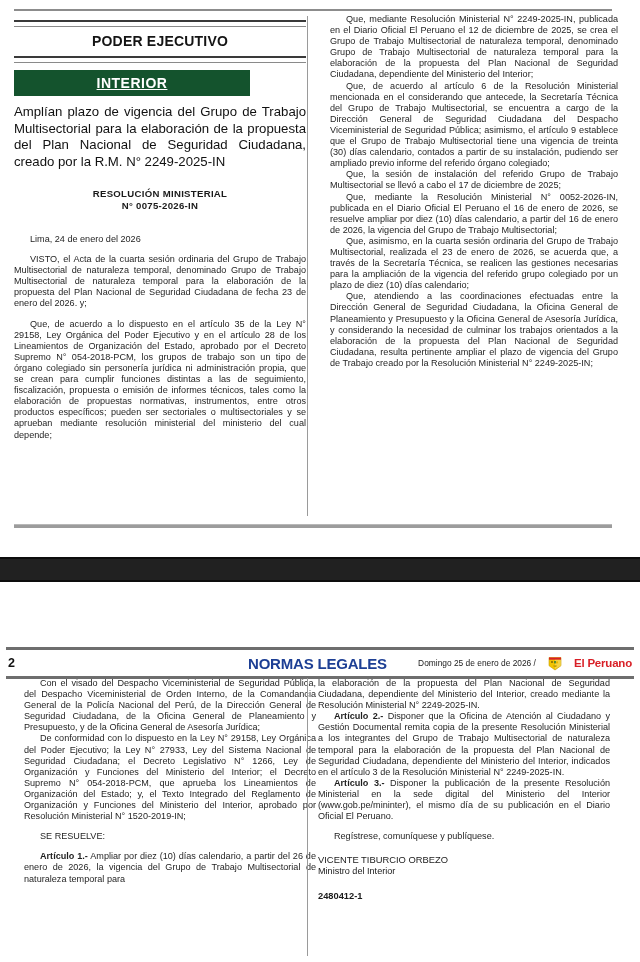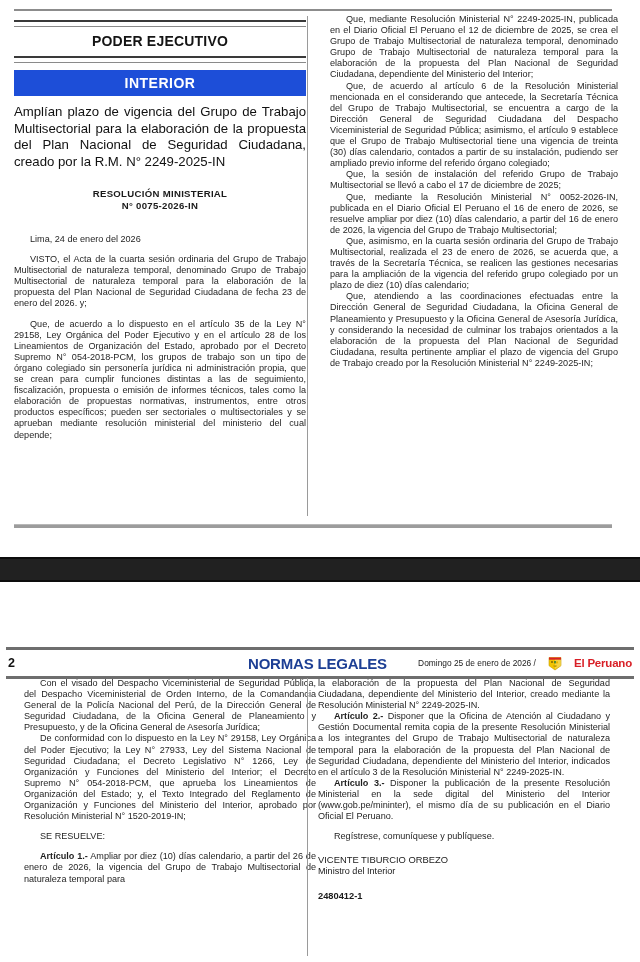--- a/index.html
+++ b/index.html
@@ -58,30 +58,31 @@
     text-align: center;
     font-weight: bold;
     font-size: 14px;
     letter-spacing: 0.2px;
     color: #141414;
     padding: 3px 0 4px 0;
   }
   .sector-banner {
     position: absolute;
     left: 0; top: 70px;
-    width: 292px;
+    width: 236px;
     height: 26px;
-    background: #1d4ed8;
+    background: #14532d;
     color: #ffffff;
     font-weight: bold;
     font-size: 14px;
     letter-spacing: 0.5px;
     display: flex;
     align-items: center;
     justify-content: center;
+    text-decoration: underline;
   }
   .doc-title {
     position: absolute;
     left: 0; top: 104px;
     width: 292px;
     font-weight: normal;
     font-size: 13.2px;
     line-height: 16.5px;
     text-align: justify;
     color: #111111;

